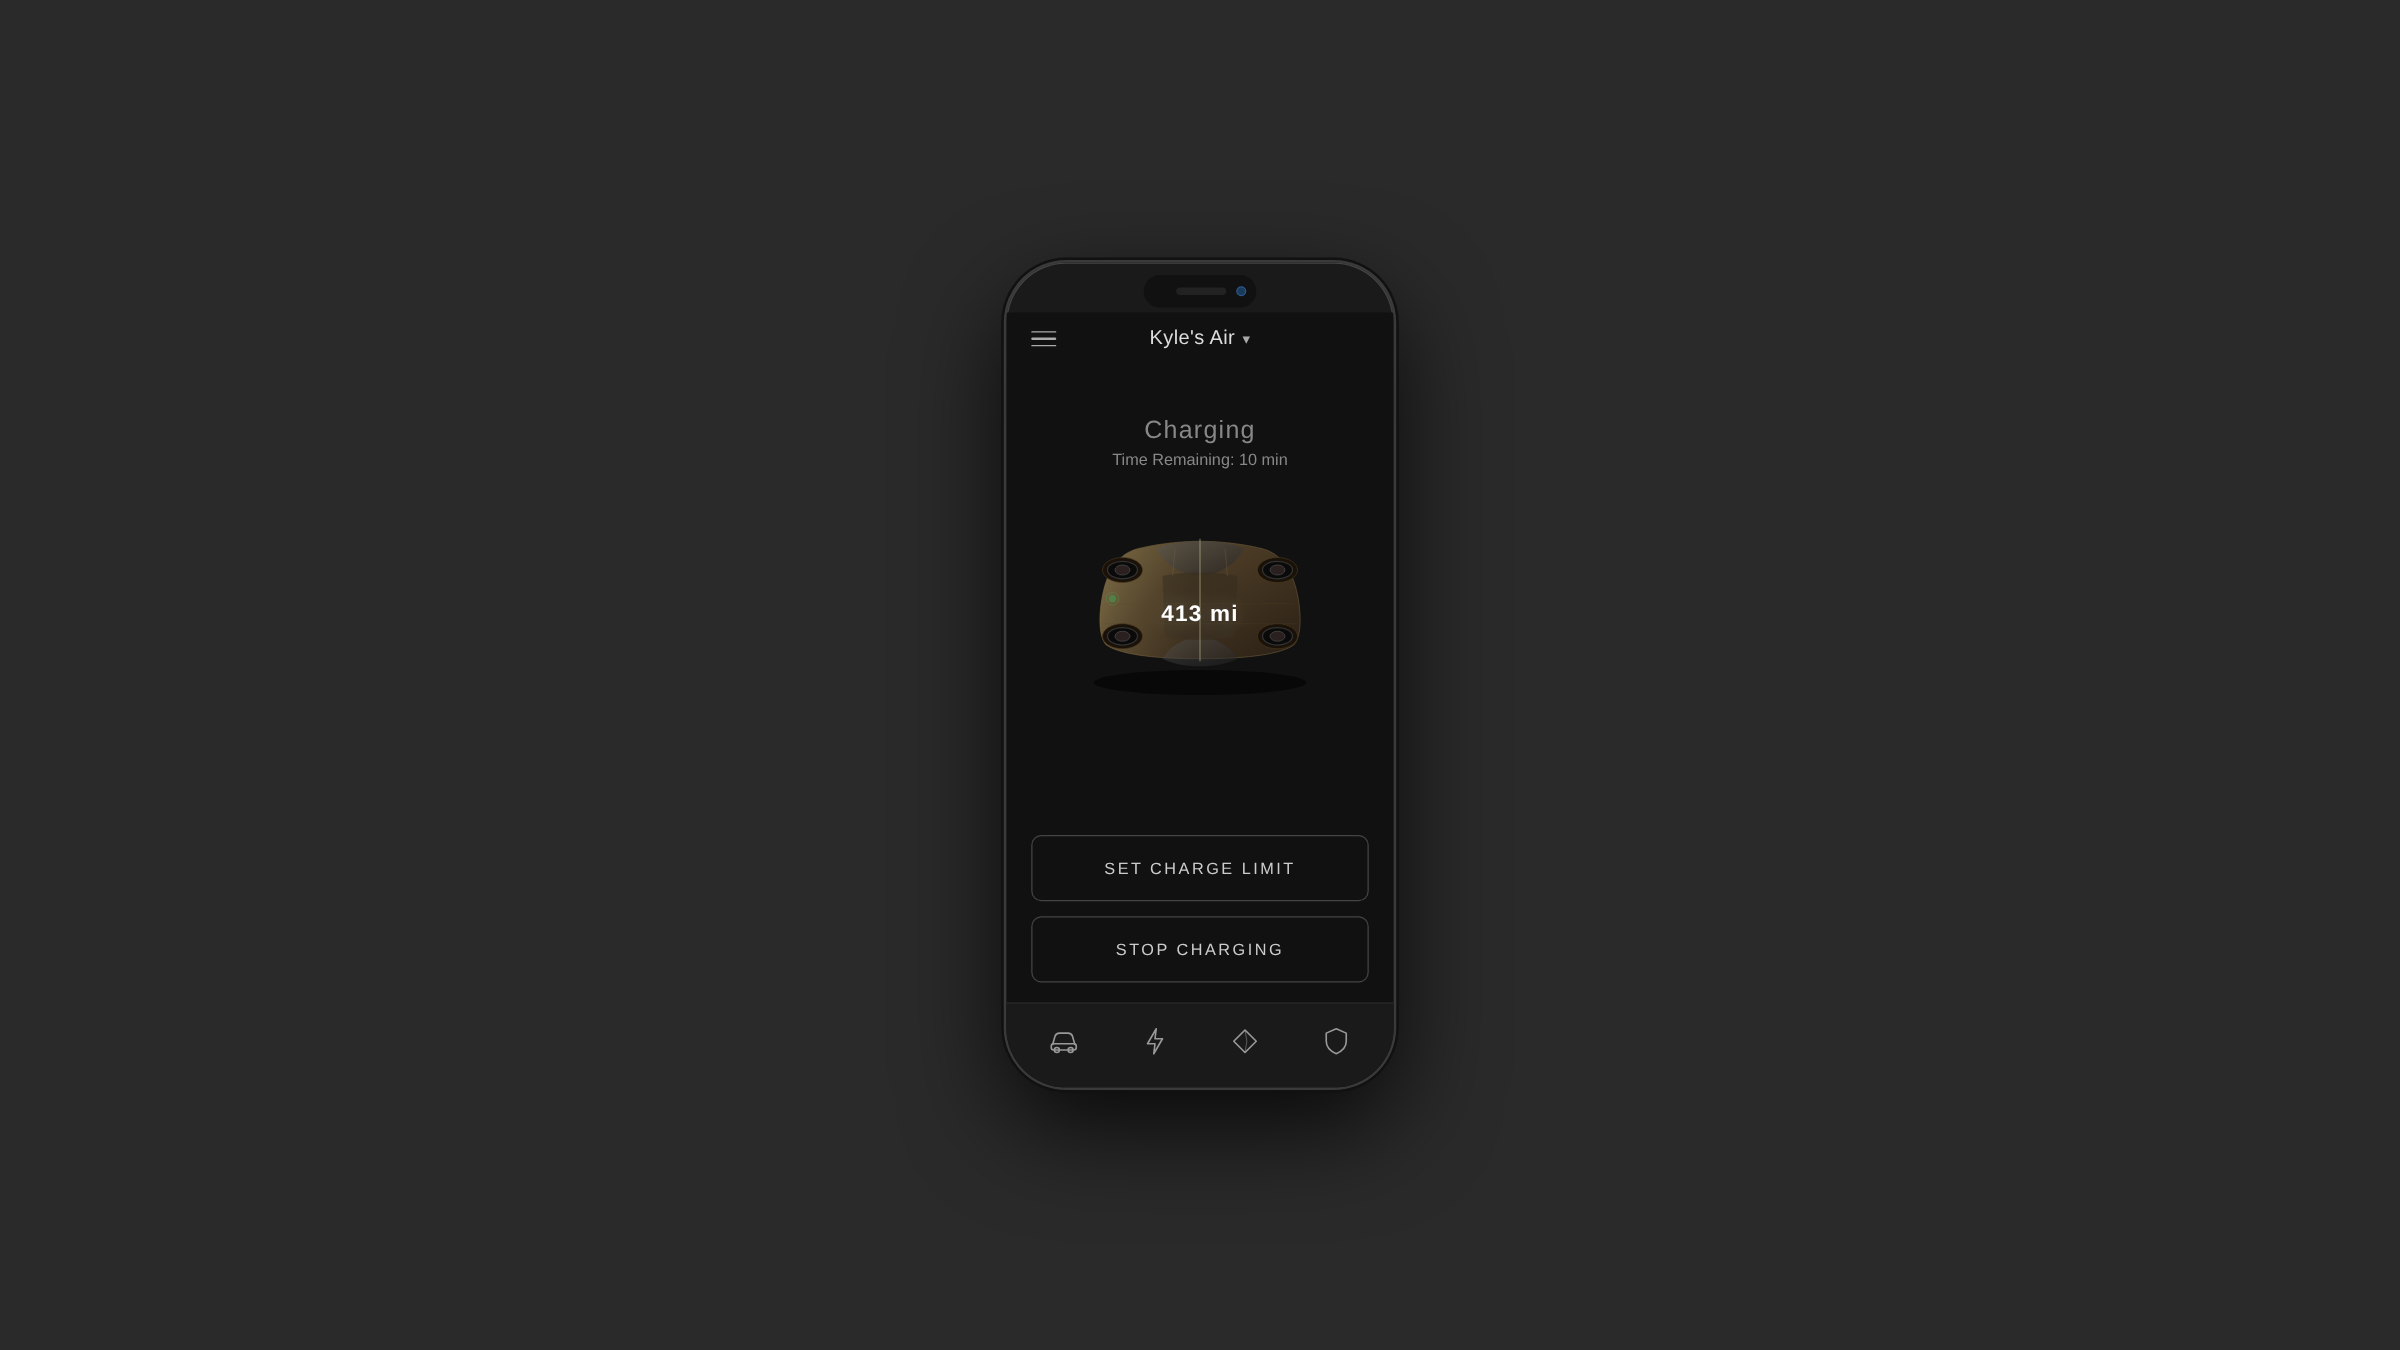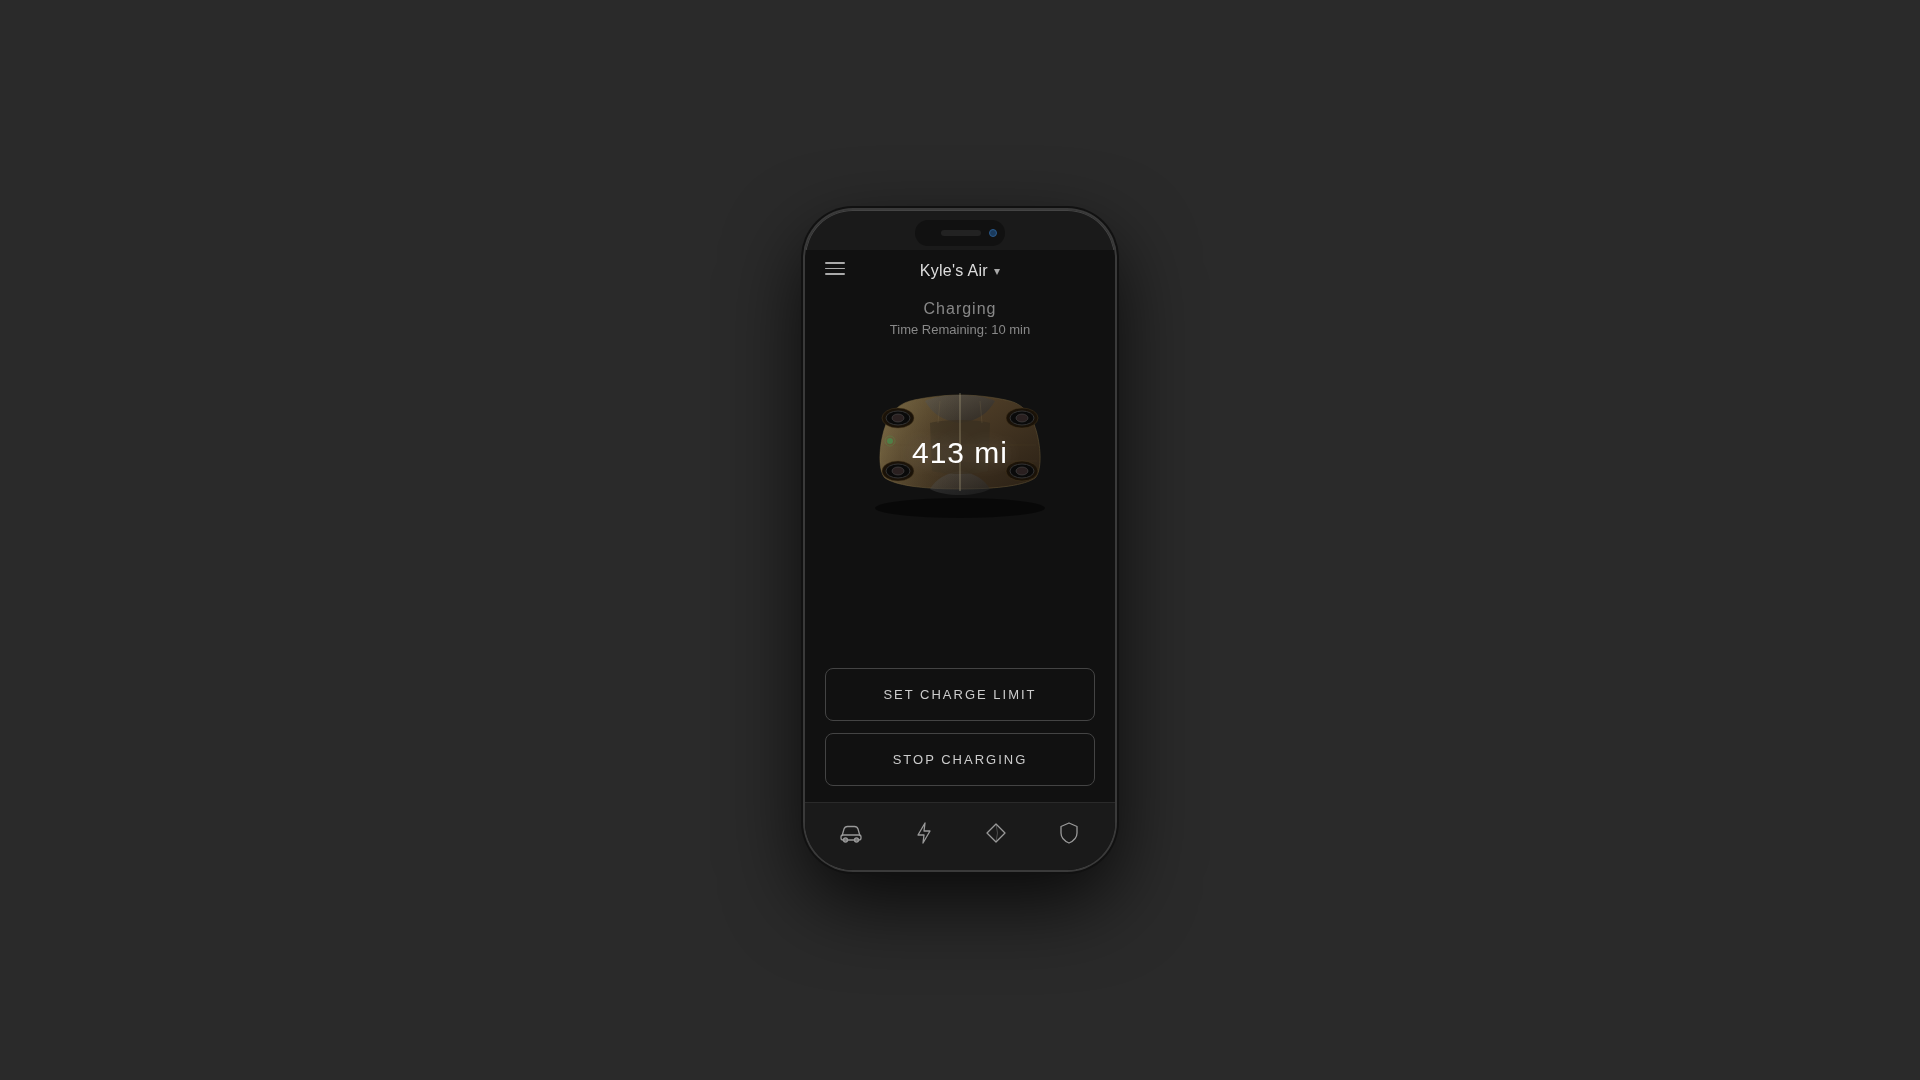--- a/index.html
+++ b/index.html
@@ -97,21 +97,21 @@
       flex: 1;
       background: #111;
       display: flex;
       flex-direction: column;
       overflow: hidden;
     }
 
     
     .header {
       display: flex;
-      align-items: flex-start;
+      align-items: center;
       justify-content: center;
       padding: 12px 20px 10px;
       position: relative;
       flex-shrink: 0;
     }
 
     .header-menu {
       position: absolute;
       left: 20px;
       display: flex;
@@ -148,24 +148,25 @@
       flex: 1;
       display: flex;
       flex-direction: column;
       align-items: center;
       padding: 10px 0 0;
       overflow: hidden;
     }
 
     .charging-title {
       color: #888;
-      font-size: 16px;
+      font-size: 20px;
       font-weight: 300;
       letter-spacing: 1px;
       margin-bottom: 4px;
+      margin-top: 33px;
     }
 
     .charging-time {
       color: #888;
       font-size: 13px;
       font-weight: 400;
       margin-bottom: 16px;
     }
 
     
@@ -190,22 +191,22 @@
       width: 100%;
       height: 100%;
     }
 
     .car-range {
       position: absolute;
       top: 50%;
       left: 50%;
       transform: translate(-50%, -50%);
       color: #fff;
-      font-size: 30px;
-      font-weight: 400;
+      font-size: 18px;
+      font-weight: 700;
       letter-spacing: 1px;
       text-shadow: 0 0 20px rgba(255,255,255,0.3);
       white-space: nowrap;
     }
 
     
     .spacer { flex: 1; }
 
     
     .buttons-area {

